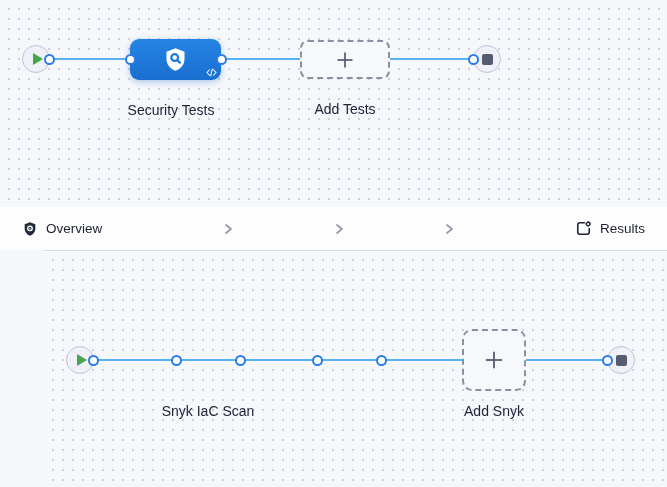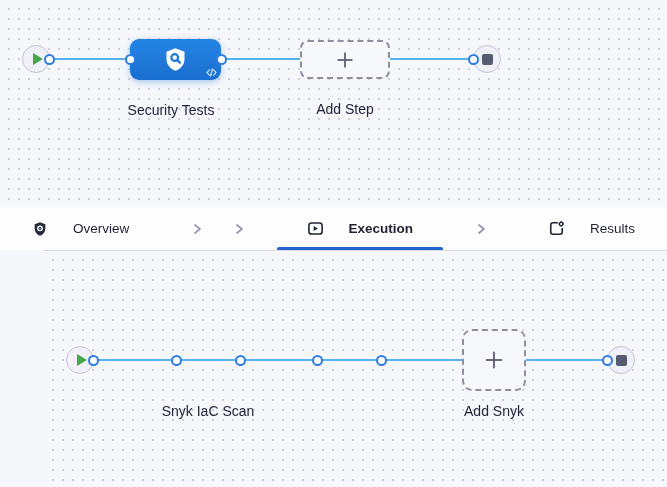--- a/index.html
+++ b/index.html
@@ -33,22 +33,22 @@
     top: 207px; left: 0; right: 0;
     height: 43px;
     background: #fdfdfe;
     display: flex;
     align-items: stretch;
     justify-content: space-between;
   }
   .tab {
     display: flex;
     align-items: center;
-    gap: 25px;
-    padding: 0 32px;
+    gap: 8px;
+    padding: 0 22px;
     position: relative;
     cursor: pointer;
     color: #1e2230;
     font-size: 13.5px;
     font-weight: 500;
     white-space: nowrap;
   }
   .tab.active { font-weight: 700; }
   .tab.active::after {
     content: "";
@@ -181,21 +181,21 @@
         <line x1="3.5" y1="11" x2="18.5" y2="11" stroke="#565a6c" stroke-width="1.7"></line>
       </svg>
     </div>
 
     <div class="port" style="left:467.5px; top:53.5px;"></div>
     <div class="terminus" style="left:473px; top:45px;">
       <div class="stop-sq"></div>
     </div>
 
     <div class="node-label" style="left:101px; top:100px; width:140px;">Security Tests</div>
-    <div class="node-label" style="left:300px; top:99px; width:90px;">Add Step</div>
+    <div class="node-label" style="left:300px; top:99px; width:90px;">Add Tests</div>
   </div>
 
   <div class="tabbar">
 
     <div class="tab">
       <svg width="16" height="16" viewBox="0 0 24 24">
         <path d="M12 2 L20 5 V11.5 C20 16.6 16.6 20.3 12 22 C7.4 20.3 4 16.6 4 11.5 V5 Z" fill="#252a3a"></path>
         <circle cx="12" cy="11" r="3.4" fill="none" stroke="#ffffff" stroke-width="2"></circle>
         <circle cx="12" cy="11" r="1" fill="#ffffff"></circle>
       </svg>
@@ -208,27 +208,20 @@
         </svg>
     </span>
 
 
     <span class="tab-chevron">
       <svg width="14" height="14" viewBox="0 0 14 14" fill="none" stroke="currentColor" stroke-width="1.7" stroke-linecap="round" stroke-linejoin="round">
           <path d="M5 3 L10 7 L5 11"></path>
         </svg>
     </span>
 
-    <div class="tab active">
-      <svg width="17" height="17" viewBox="0 0 16 16">
-        <rect x="1.8" y="2.8" width="12.4" height="10.4" rx="2.4" fill="none" stroke="#1f2433" stroke-width="1.5"></rect>
-        <path d="M6.3 5.7 L10.3 8 L6.3 10.3 Z" fill="#1f2433"></path>
-      </svg>
-      <span>Execution</span>
-    </div>
 
     <span class="tab-chevron">
       <svg width="14" height="14" viewBox="0 0 14 14" fill="none" stroke="currentColor" stroke-width="1.7" stroke-linecap="round" stroke-linejoin="round">
           <path d="M5 3 L10 7 L5 11"></path>
         </svg>
     </span>
 
     <div class="tab">
       <svg width="17" height="17" viewBox="0 0 16 16" fill="none" stroke="#1f2433">
         <path d="M9.3 2.6 H4.6 C3.5 2.6 2.6 3.5 2.6 4.6 V11.4 C2.6 12.5 3.5 13.4 4.6 13.4 H11.4 C12.5 13.4 13.4 12.5 13.4 11.4 V7.6" stroke-width="1.5"></path>

